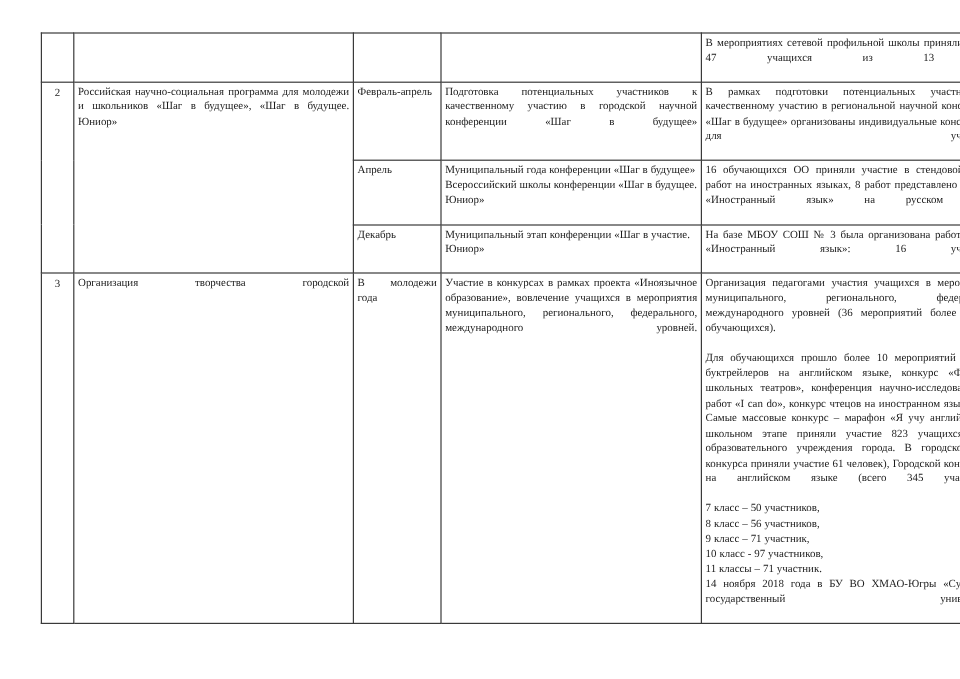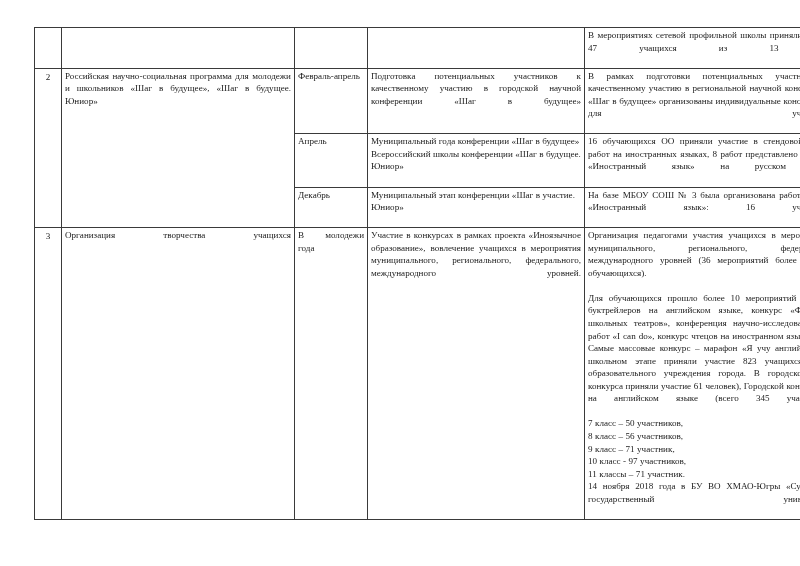--- a/index.html
+++ b/index.html
@@ -139,21 +139,21 @@
           <span class="cell-block plain-block">Муниципальный этап конференции «Шаг в участие. Юниор»</span>
         </td>
         <td>
           <span class="cell-block justify-block">На базе МБОУ СОШ № 3 была организована работа секции «Иностранный язык»: 16 участников</span>
         </td>
       </tr>
 
       <tr>
         <td class="num">3</td>
         <td>
-          <span class="cell-block justify-block">Организация творчества учащихся</span>
+          <span class="cell-block justify-block">Организация творчества городской</span>
         </td>
         <td class="date">
           <span class="cell-block justify-block">В молодежи года</span>
         </td>
         <td>
           <span class="cell-block justify-block">Участие в конкурсах в рамках проекта «Иноязычное образование», вовлечение учащихся в мероприятия муниципального, регионального, федерального, международного уровней.</span>
         </td>
         <td>
           <span class="cell-block justify-block">Организация педагогами участия учащихся в мероприятиях муниципального, регионального, федерального, международного уровней (36 мероприятий более 15 тыс. обучающихся).</span>
           <span class="cell-block justify-block">Для обучающихся прошло более 10 мероприятий (конкурс буктрейлеров на английском языке, конкурс «Фестиваль школьных театров», конференция научно-исследовательских работ «I can do», конкурс чтецов на иностранном языке и др.). Самые массовые конкурс – марафон «Я учу английский» (в школьном этапе приняли участие 823 учащихся из 29 образовательного учреждения города.  В городском этапе конкурса приняли участие 61 человек), Городской конкурс эссе на английском языке (всего 345 участников):</span>

